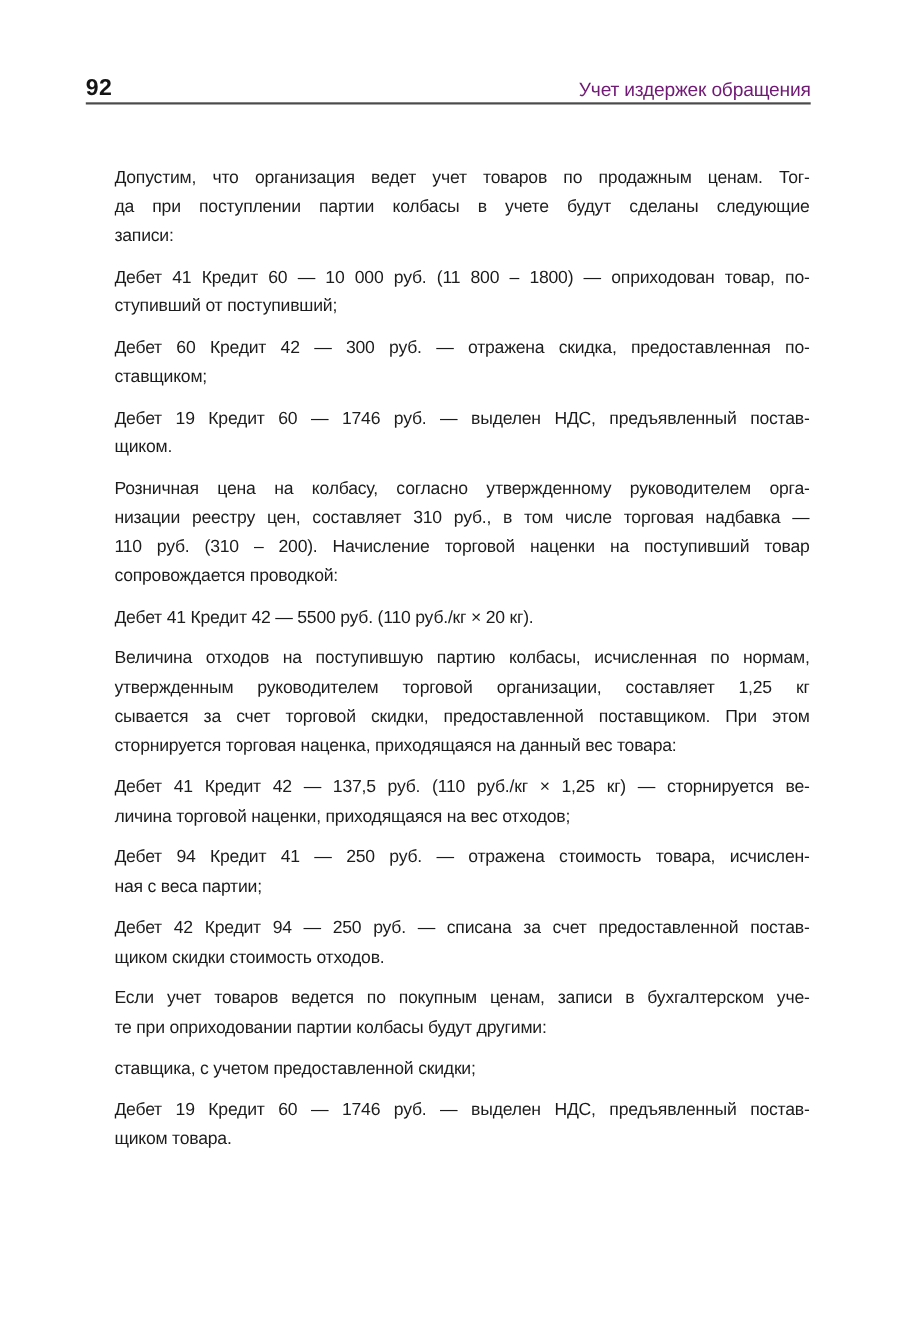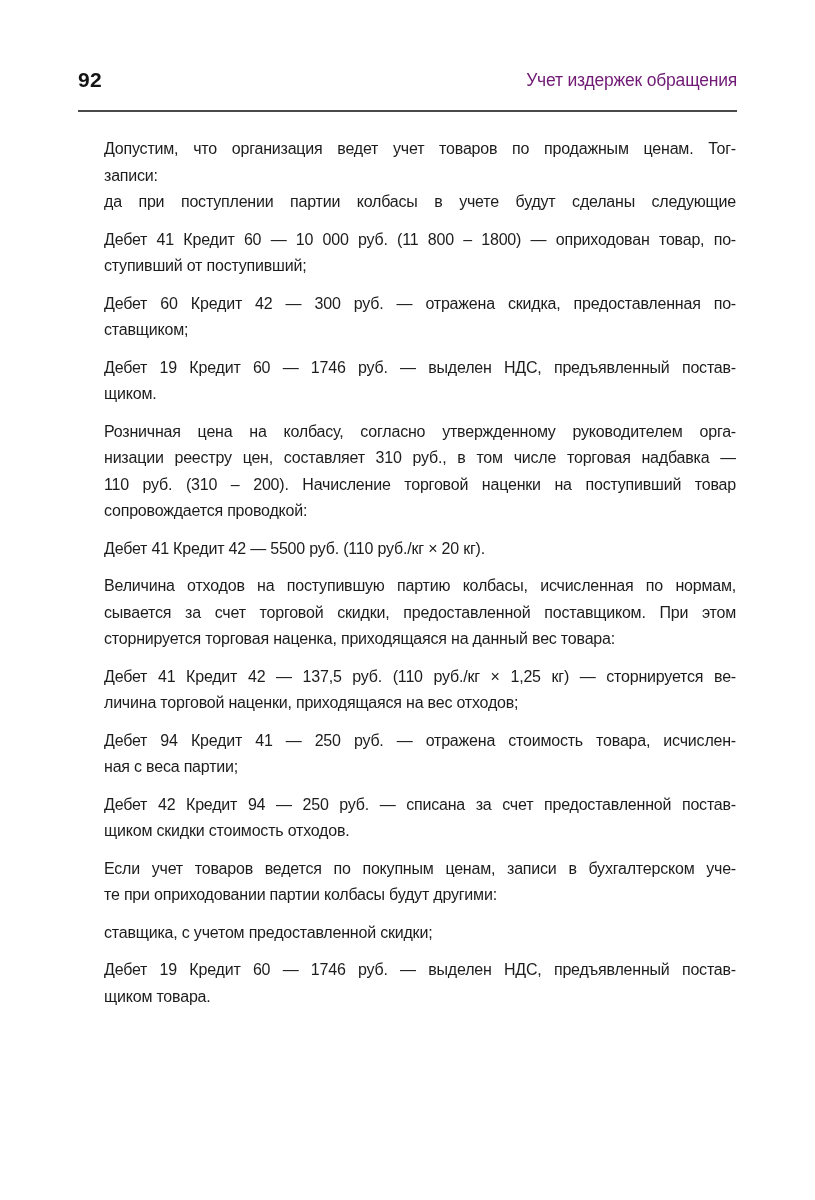--- a/index.html
+++ b/index.html
@@ -16,40 +16,40 @@
     color: #1c1c1c;
     overflow: hidden;
   }
   .header {
     position: absolute;
     left: 78px;
     top: 68px;
     width: 659px;
     display: flex;
     justify-content: space-between;
-    align-items: center;
-    padding-bottom: 18px;
+    align-items: flex-end;
+    padding-bottom: 1px;
     border-bottom: 2px solid #4a4a4a;
   }
   .page-number {
     font-size: 21px;
     font-weight: bold;
     letter-spacing: 0.3px;
     color: #141414;
   }
   .running-title {
     font-size: 17.5px;
     font-weight: normal;
     letter-spacing: -0.2px;
     color: #701a75;
   }
   .body-text {
     position: absolute;
     left: 104px;
-    top: 136px;
+    top: 149px;
     width: 632px;
     font-size: 16px;
     line-height: 26.5px;
     letter-spacing: -0.2px;
   }
   .paragraph {
     margin: 0 0 11px 0;
   }
   .text-line {
     text-align: justify;
@@ -65,22 +65,22 @@
 <body>
 
 <div class="page">
   <div class="header">
     <span class="page-number">92</span>
     <span class="running-title">Учет издержек обращения</span>
   </div>
   <div class="body-text">
       <div class="paragraph">
         <div class="text-line">Допустим, что организация ведет учет товаров по продажным ценам. Тог-</div>
+        <div class="text-line">да при поступлении партии колбасы в учете будут сделаны следующие</div>
         <div class="text-line last">записи:</div>
-        <div class="text-line">да при поступлении партии колбасы в учете будут сделаны следующие</div>
       </div>
       <div class="paragraph">
         <div class="text-line">Дебет 41 Кредит 60 — 10 000 руб. (11 800 – 1800) — оприходован товар, по-</div>
         <div class="text-line last">ступивший от поступивший;</div>
       </div>
       <div class="paragraph">
         <div class="text-line">Дебет 60 Кредит 42 — 300 руб. — отражена скидка, предоставленная по-</div>
         <div class="text-line last">ставщиком;</div>
       </div>
       <div class="paragraph">
@@ -91,20 +91,21 @@
         <div class="text-line">Розничная цена на колбасу, согласно утвержденному руководителем орга-</div>
         <div class="text-line">низации реестру цен, составляет 310 руб., в том числе торговая надбавка —</div>
         <div class="text-line">110 руб. (310 – 200). Начисление торговой наценки на поступивший товар</div>
         <div class="text-line last">сопровождается проводкой:</div>
       </div>
       <div class="paragraph">
         <div class="text-line last">Дебет 41 Кредит 42 — 5500 руб. (110 руб./кг × 20 кг).</div>
       </div>
       <div class="paragraph">
         <div class="text-line">Величина отходов на поступившую партию колбасы, исчисленная по нормам,</div>
+        <div class="text-line">утвержденным руководителем торговой организации, составляет 1,25 кг</div>
         <div class="text-line">сывается за счет торговой скидки, предоставленной поставщиком. При этом</div>
         <div class="text-line last">сторнируется торговая наценка, приходящаяся на данный вес товара:</div>
       </div>
       <div class="paragraph">
         <div class="text-line">Дебет 41 Кредит 42 — 137,5 руб. (110 руб./кг × 1,25 кг) — сторнируется ве-</div>
         <div class="text-line last">личина торговой наценки, приходящаяся на вес отходов;</div>
       </div>
       <div class="paragraph">
         <div class="text-line">Дебет 94 Кредит 41 — 250 руб. — отражена стоимость товара, исчислен-</div>
         <div class="text-line last">ная с веса партии;</div>

